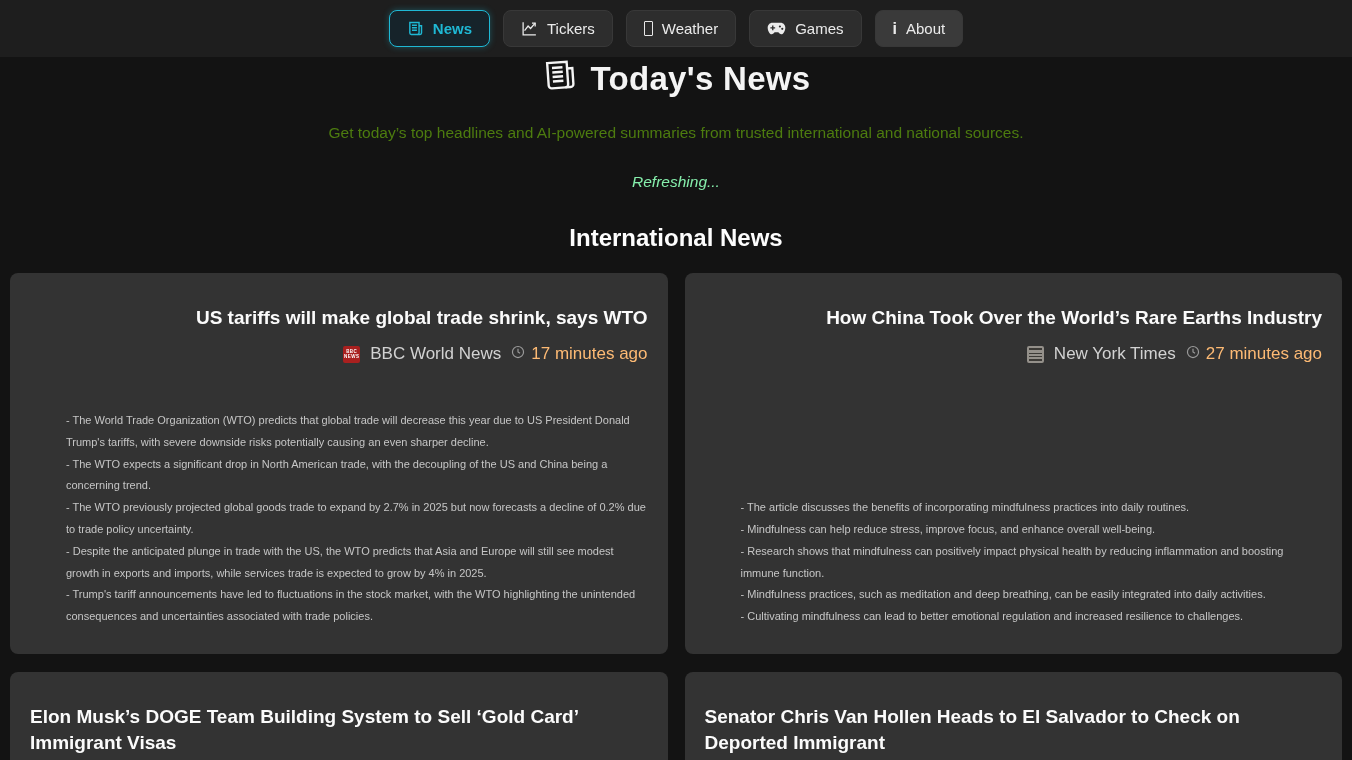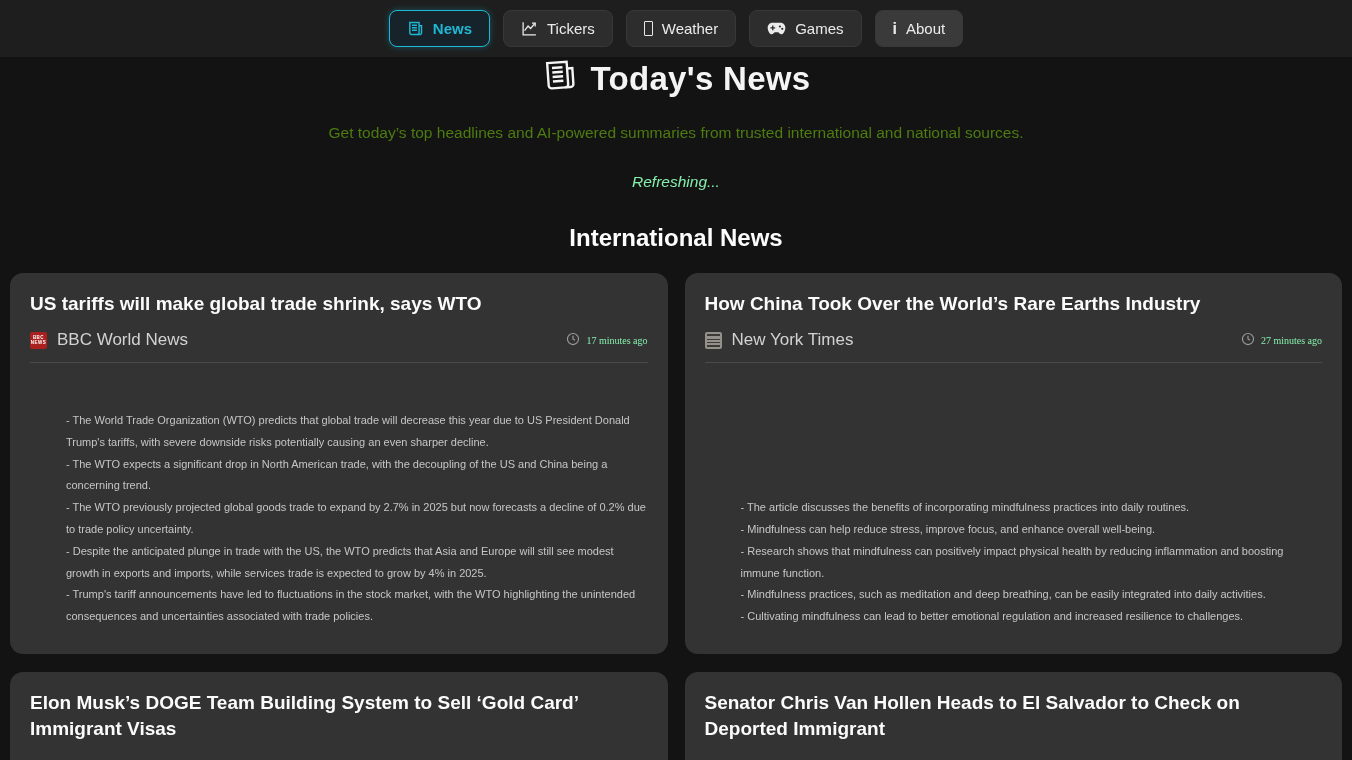--- a/index.html
+++ b/index.html
@@ -43,23 +43,23 @@
   .page-title svg { transform:rotate(-4deg); }
   .subtitle { margin-top:23px; font-size:15.5px; color:#4d7c0f; }
   .refreshing { margin-top:31px; font-size:15.5px; font-style:italic; color:#86efac; }
   .section-title { margin-top:33px; font-size:24px; font-weight:bold; color:#fdfdfd; }
   
   .grid {
     margin:21px 10px 0;
     display:grid; grid-template-columns:1fr 1fr; gap:18px 17px;
   }
   .card {
-    background:#333333; border-radius:13px;
-    padding:18px 20px 26px;
-    display:flex; flex-direction:column;
+    background:#333333; border-radius:8px;
+    padding:32px 20px 26px;
+    display:flex; flex-direction:column;align-items:flex-end;
   }
   .card.row1 { height:381px; }
   .card.row2 { height:240px; }
   .card-title {
     font-size:19px; font-weight:bold; color:#fbfbfb; line-height:26px;
   }
   .source-row {
     display:flex; align-items:center; gap:10px; margin-top:13px;
   }
   .favicon {
@@ -71,21 +71,21 @@
     font-size:4.5px; line-height:5px; letter-spacing:.5px; }
   .favicon.nyt {
     background:#94908a;
     background-image:repeating-linear-gradient(#94908a 0 2px, #3c3a36 2px 3.2px);
     background-position:0 3px; background-size:100% 11px; background-repeat:repeat-y;
     border:2px solid #94908a;
   }
   .source-name { font-size:17px; color:#d2d2d2; }
   .time {
     margin-left:auto; display:flex; align-items:center; gap:6px;
-    font-size:10px; color:#86efac;font-family:Liberation Serif, serif;
+    font-size:17px; color:#fdba74;
   }
   .divider { border-bottom:1px solid #4a4a4a; margin-top:12px; }
   .summary {
     margin-top:auto; margin-left:36px;
     font-size:11px; line-height:21.8px; color:#c6c6c6;
   }
 </style>
 </head>
 <body>
 

